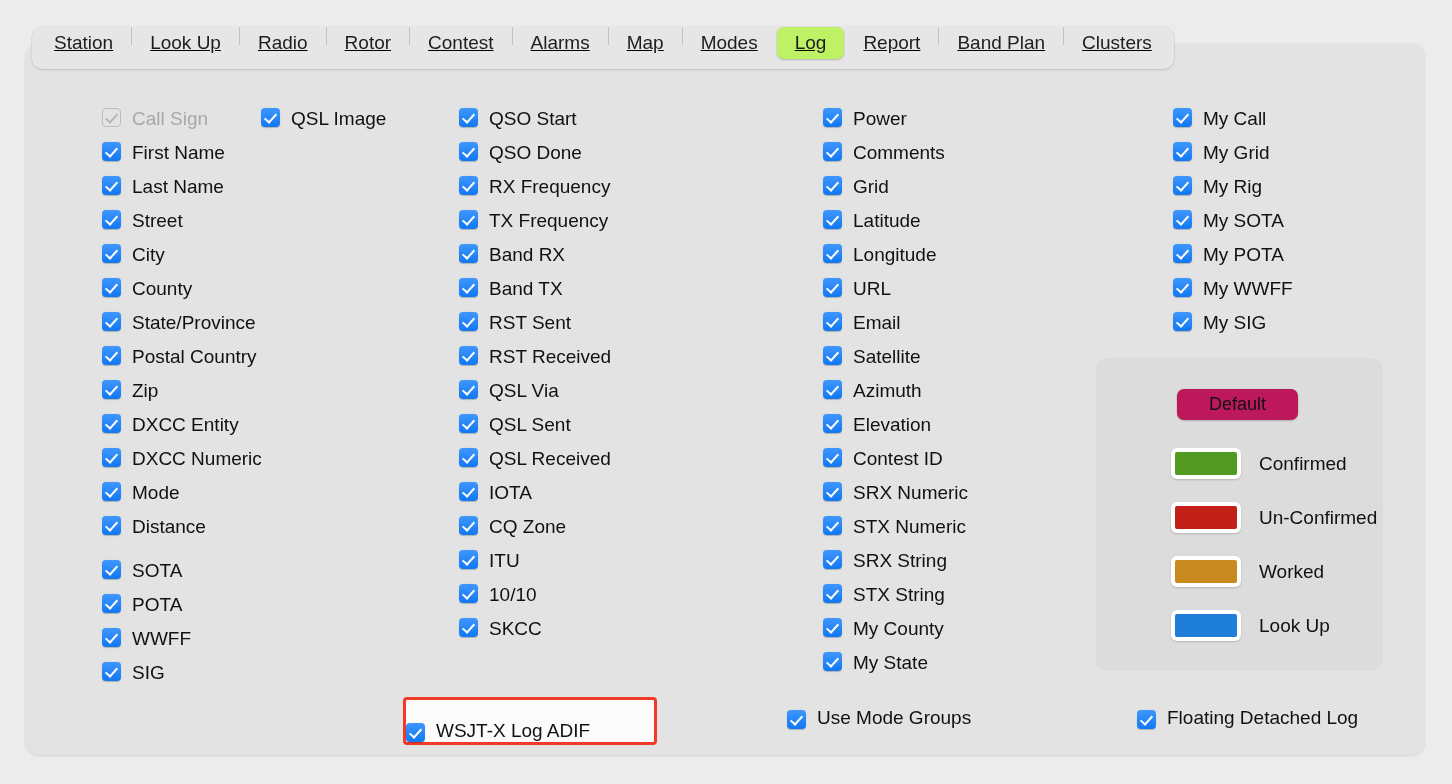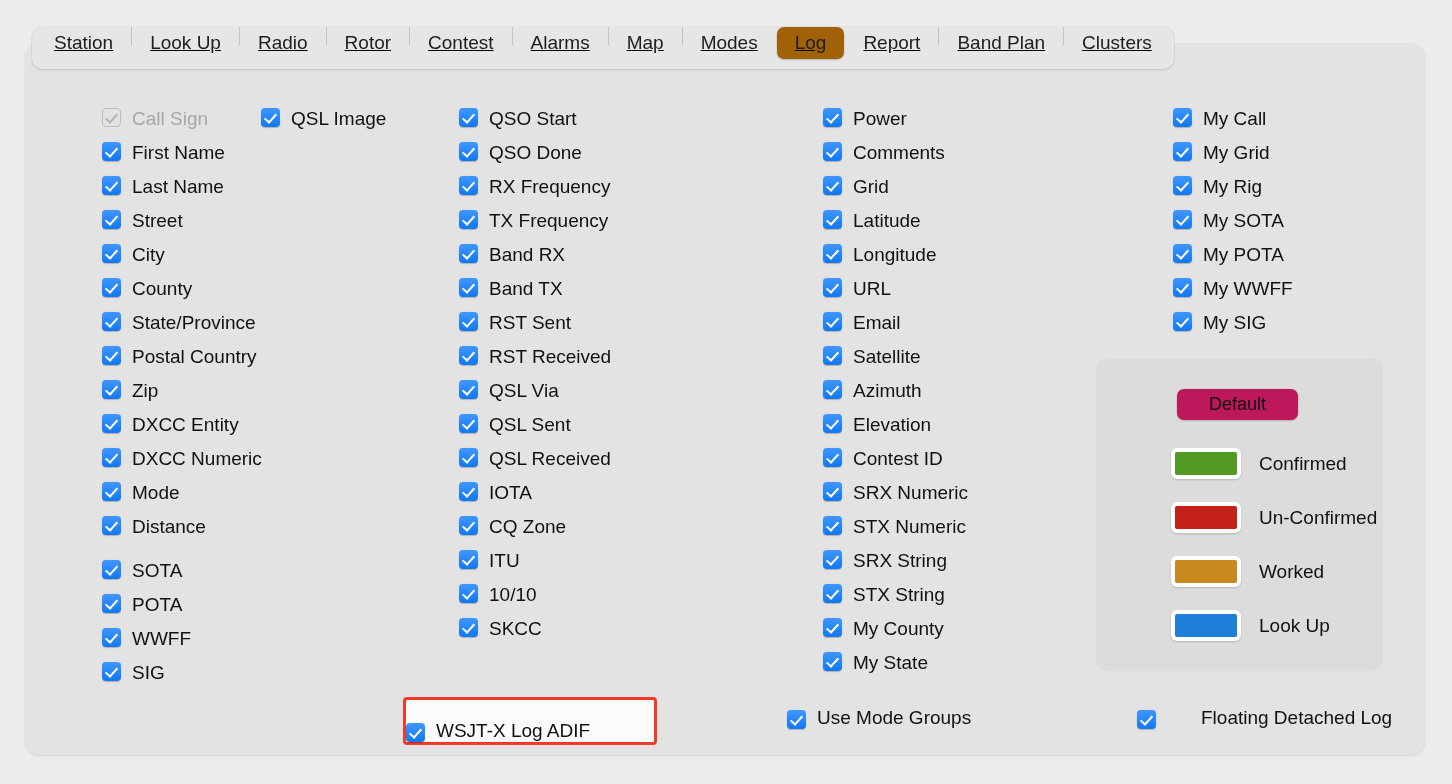--- a/index.html
+++ b/index.html
@@ -54,21 +54,21 @@
     line-height: 32px;
     padding: 0 18px;
     font-size: 19px;
     color: #1d1d1d;
     border-radius: 7px;
     white-space: nowrap;
     text-align: center;
     cursor: default;
   }
   .tab.selected {
-    background: #a16207;
+    background: #bef264;
     box-shadow: 0 1px 2px rgba(0,0,0,0.20), 0 0 0 0.5px rgba(0,0,0,0.05);
   }
   .tab-sep {
     width: 1px;
     height: 18px;
     background: #c2c2c2;
     flex: 0 0 1px;
   }
   .tab-sep.hidden { background: transparent; }
 
@@ -515,18 +515,18 @@
       <div class="cb-box"></div>
       <div class="cb-label">WSJT-X Log ADIF</div>
     </div>
   </div>
 
   <div class="bottom-row" style="left:787px; top:707px;">
     <div class="cb-box"></div>
     <div class="cb-label">Use Mode Groups</div>
   </div>
 
-  <div class="bottom-row" style="left:1137px; top:707px;gap:34px;">
+  <div class="bottom-row" style="left:1137px; top:707px;">
     <div class="cb-box"></div>
     <div class="cb-label">Floating Detached Log</div>
   </div>
 
 </div>
 
 </body></html>

